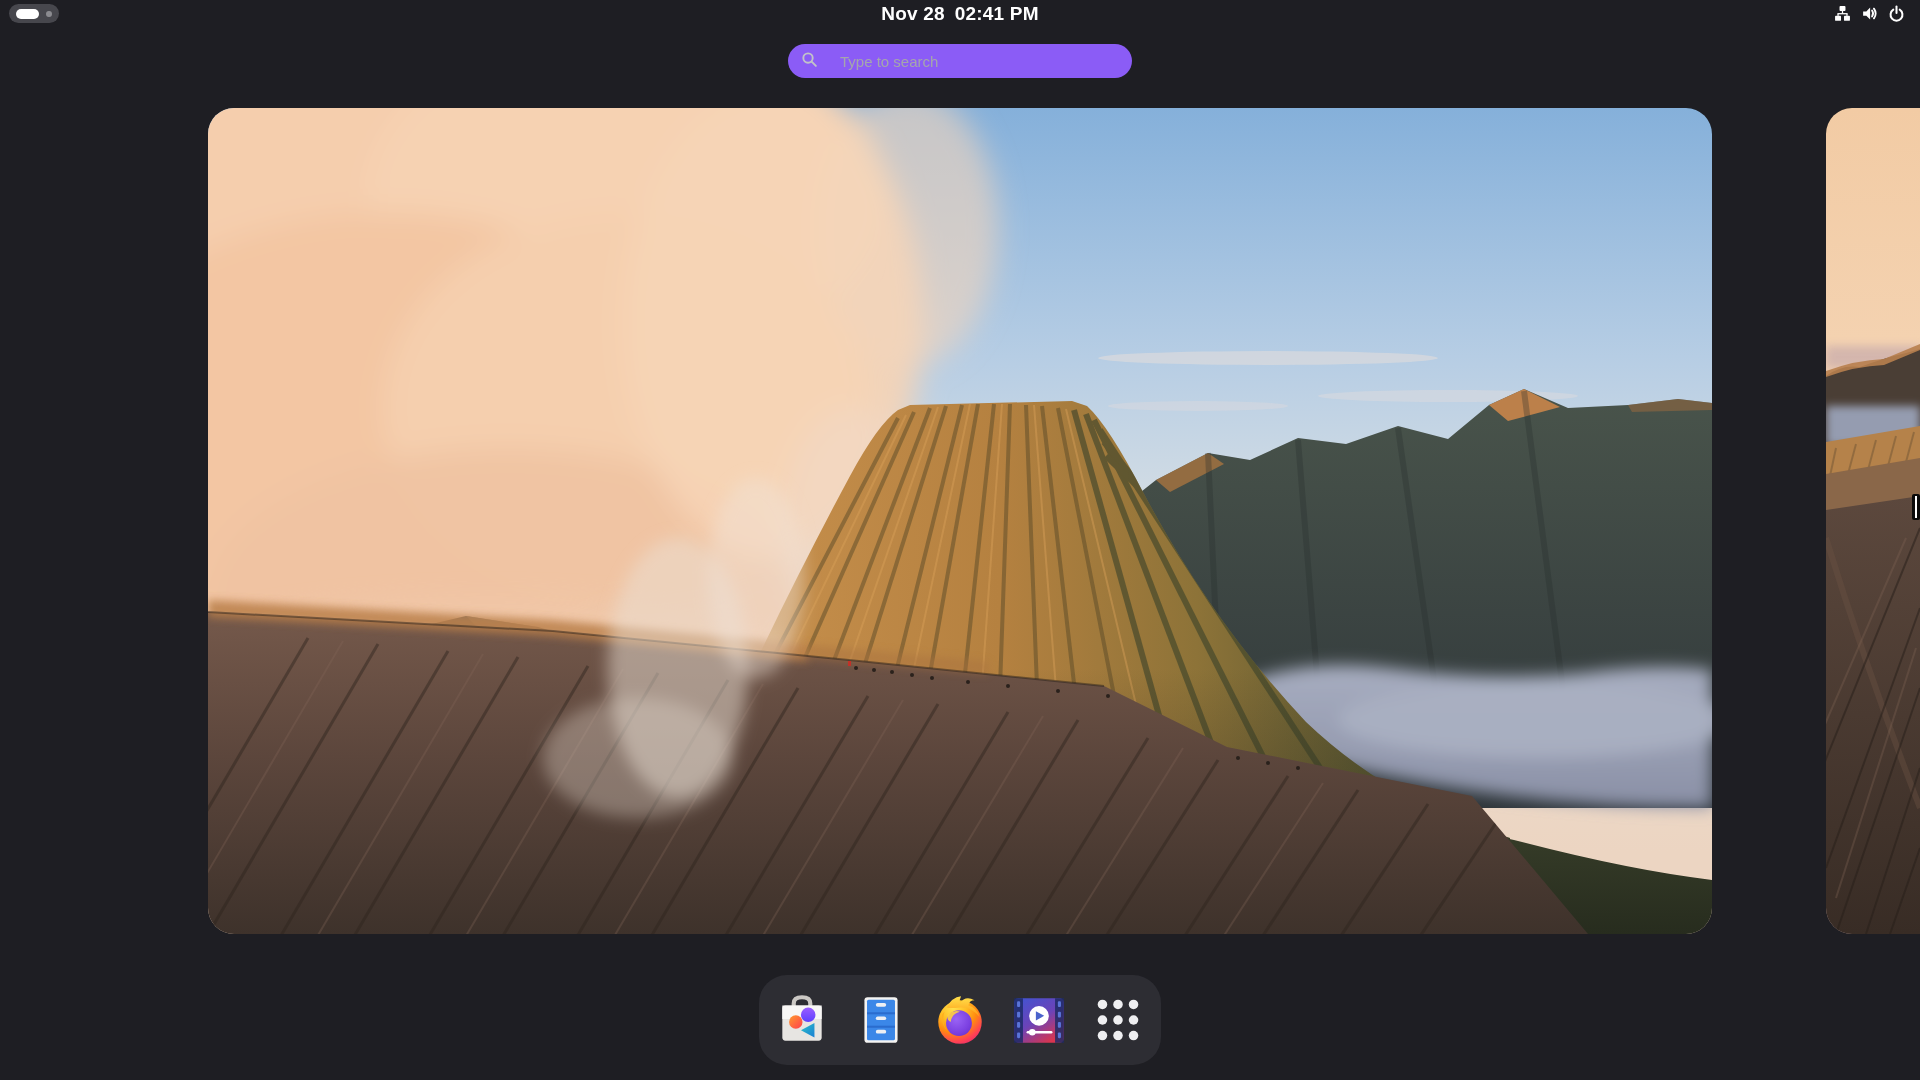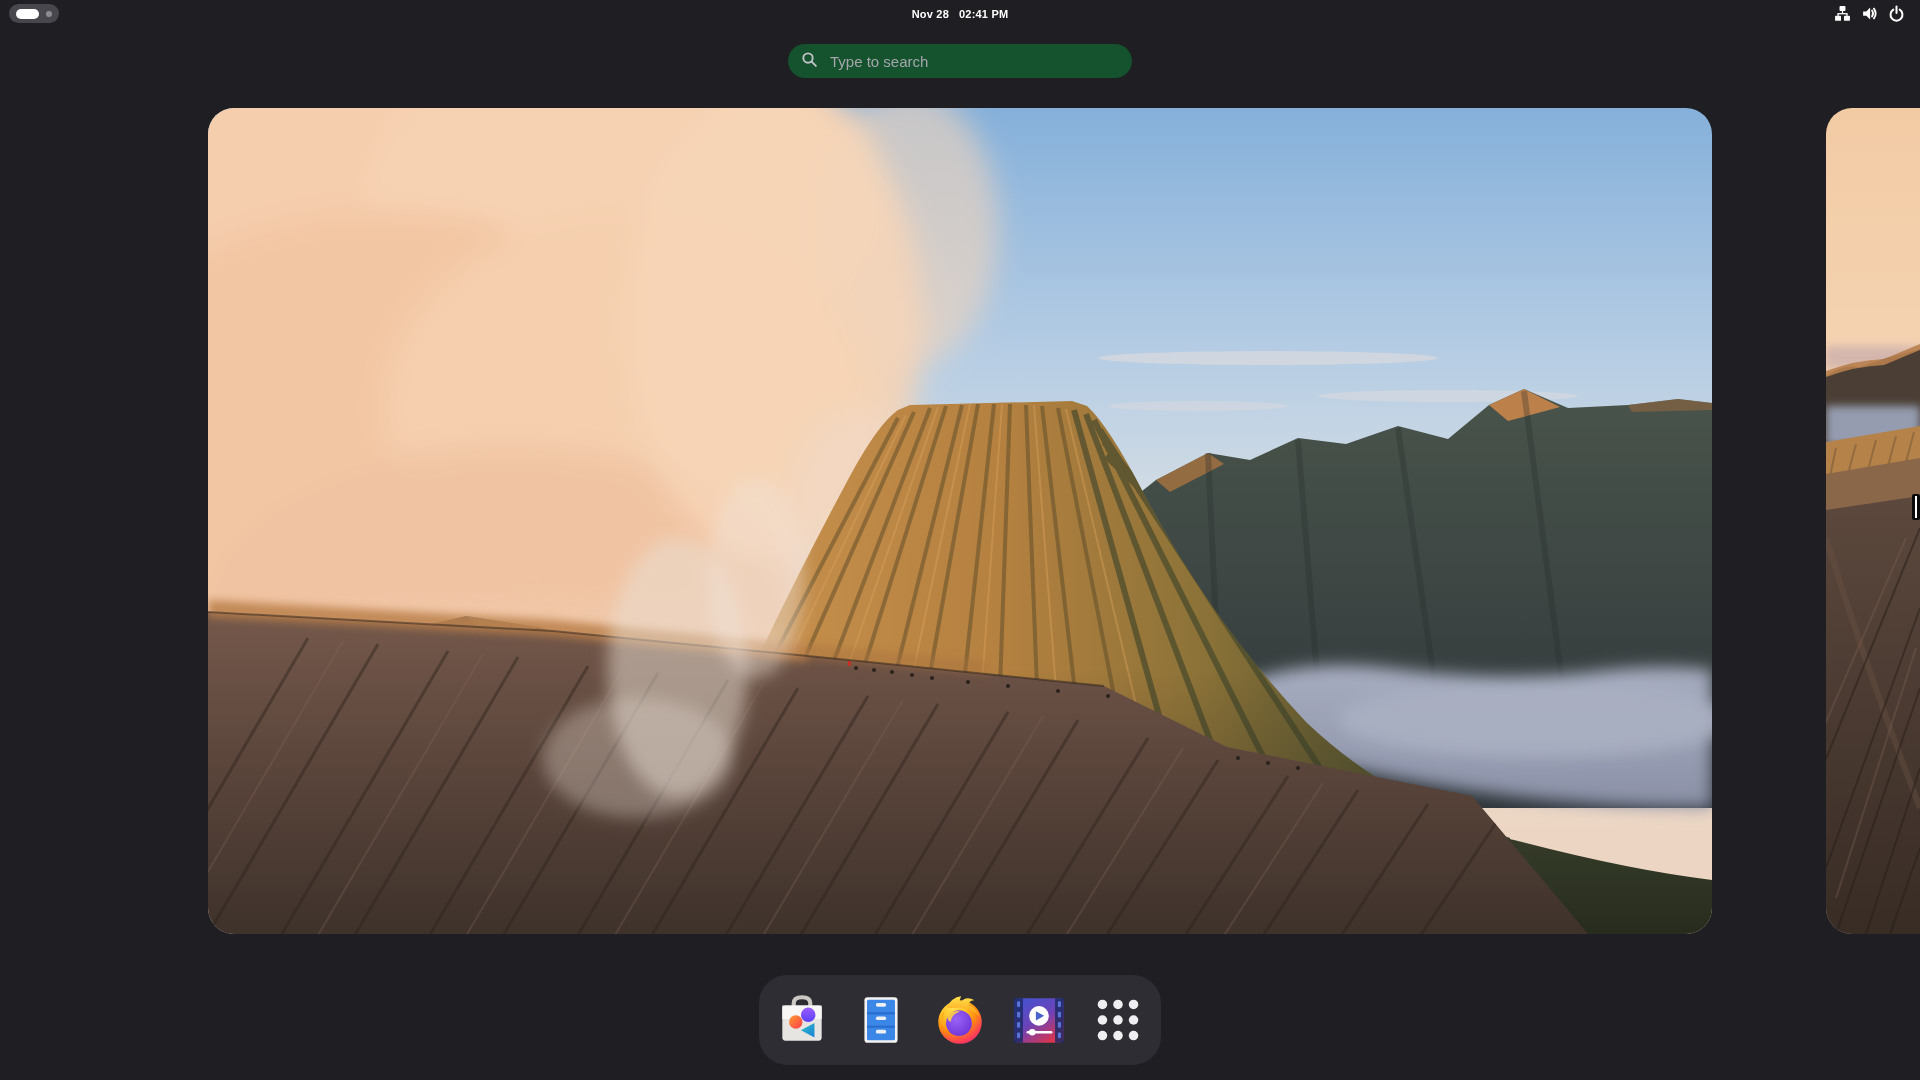--- a/index.html
+++ b/index.html
@@ -15,33 +15,33 @@
   .ws-pill {
     position:absolute; left:9px; top:4px; height:19px; width:50px;
     background:#47474d; border-radius:10px;
     display:flex; align-items:center; padding:0 7px; gap:7px; cursor:pointer;
   }
   .ws-active { width:25px; height:10px; background:#ffffff; border-radius:5px; }
   .ws-dot { width:6px; height:6px; background:#8b8b90; border-radius:50%; }
   .clock {
     position:absolute; top:0; left:50%; transform:translateX(-50%);
     height:27px; display:flex; align-items:center; gap:10px;
-    font-size:11px; font-weight:700; color:#ffffff; letter-spacing:.2px;
+    font-size:19px; font-weight:700; color:#ffffff; letter-spacing:.2px;
     cursor:pointer; white-space:nowrap;
   }
   .status {
     position:absolute; right:15px; top:0; height:27px;
     display:flex; align-items:center; gap:10px; cursor:pointer;
   }
   .status svg { display:block; }
   
   .search {
     position:absolute; top:44px; left:50%; transform:translateX(-50%);
-    width:344px; height:34px; background:#14532d; border-radius:17px;
-    display:flex; align-items:center; padding:0 12px 0 13px; gap:12px;
+    width:344px; height:34px; background:#8b5cf6; border-radius:17px;
+    display:flex; align-items:center; padding:0 12px 0 13px; gap:22px;
   }
   .search input {
     flex:1; background:transparent; border:0; outline:none;
     font-family:"Liberation Sans", sans-serif; font-size:15px; color:#e8e8ea;
   }
   .search input::placeholder { color:#a5a6ac; opacity:1; }
   
   .ws-main {
     position:absolute; left:208px; top:108px; width:1504px; height:826px;
     border-radius:26px; overflow:hidden; cursor:pointer; background:#000;

